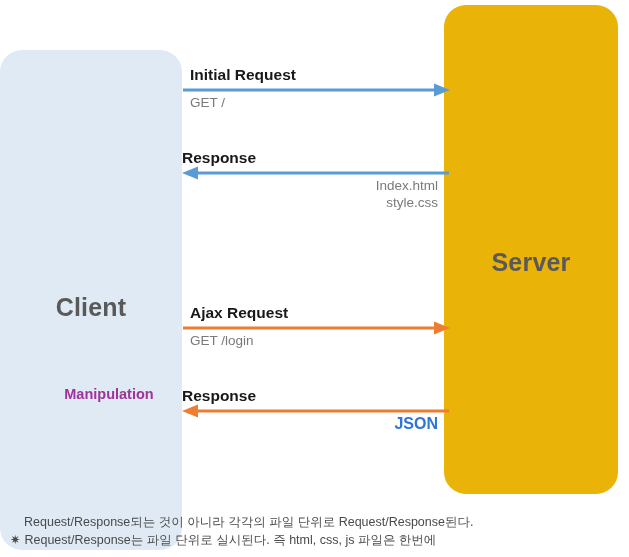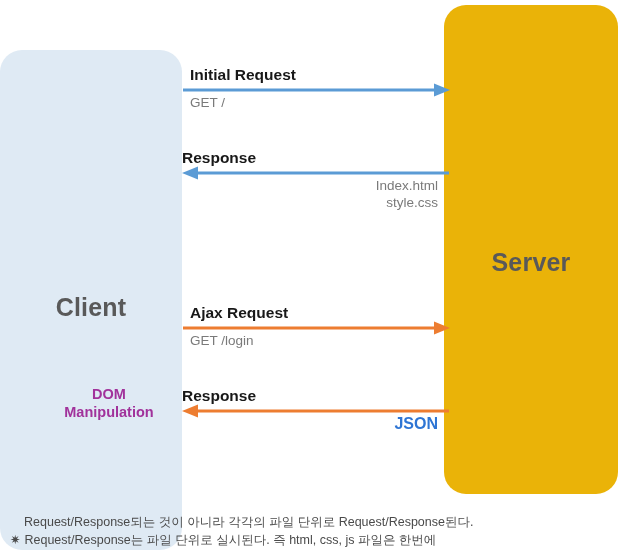--- a/index.html
+++ b/index.html
@@ -176,21 +176,20 @@
   <div class="message" style="top:409px;">
     <div class="msg-title align-right">Response</div>
     <svg class="msg-line" viewBox="0 0 268 10" width="268" height="10">
       <line x1="14" y1="2" x2="267" y2="2" stroke="#ed7d31" stroke-width="3.2"></line>
       <polygon points="16,-4.5 0,2 16,8.5" fill="#ed7d31"></polygon>
     </svg>
     <div class="msg-sub align-right accent-json">JSON</div>
   </div>
 
   <div id="dom-note">
-    <div>DOM</div>
     <div>Manipulation</div>
   </div>
 
   <div id="footnote">
     <span class="fn-line indent">Request/Response되는 것이 아니라 각각의 파일 단위로 Request/Response된다.</span>
     <span class="fn-line"><span class="fn-mark">✷</span><span>Request/Response는 파일 단위로 실시된다. 즉 html, css, js 파일은 한번에</span></span>
   </div>
 
 </div>
 

